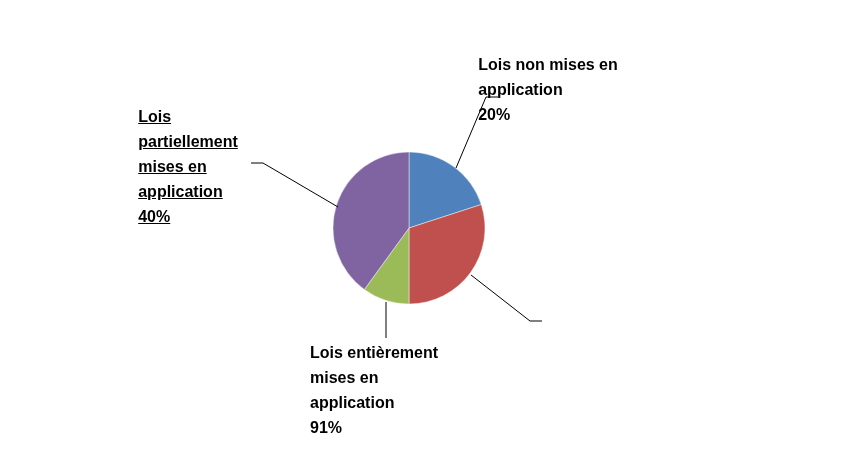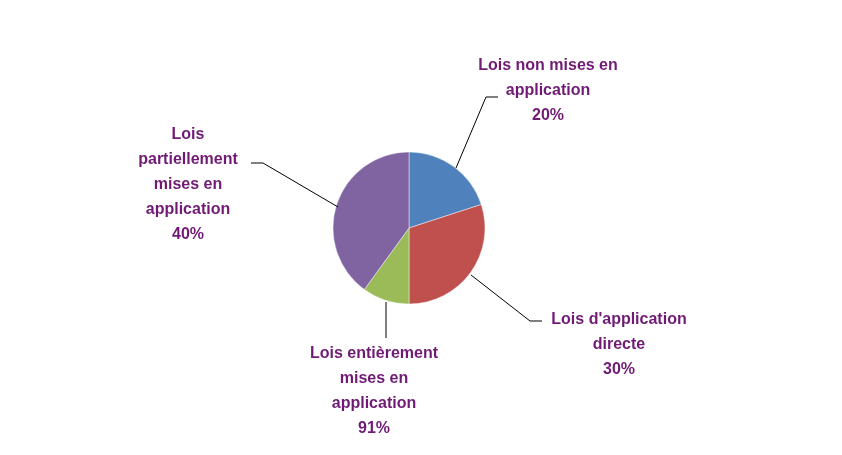--- a/index.html
+++ b/index.html
@@ -18,31 +18,30 @@
   .chart-svg {
     position: absolute;
     left: 0;
     top: 0;
     width: 842px;
     height: 455px;
   }
   .data-label {
     position: absolute;
     transform: translateX(-50%);
-    text-align: center;
     font-weight: bold;
     font-size: 16px;
     line-height: 25px;
-    color: #701a75;
+    color: #000000;
     white-space: pre-line;
   }
   .data-label-blue   { left: 548px; top: 52px;  }
   .data-label-red    { left: 619px; top: 306px; }
   .data-label-green  { left: 374px; top: 340px; }
-  .data-label-purple { left: 188px; top: 121px; }
+  .data-label-purple { left: 188px; top: 104px; text-decoration: underline; }
 </style>
 </head>
 <body>
 
 <div class="canvas">
 
   <svg class="chart-svg" viewBox="0 0 842 455">
     <g id="pie-slices">
         <path d="M 409 228 L 409.00 152.00 A 76 76 0 0 1 481.28 204.51 Z" fill="#4f81bd" stroke="rgba(255,255,255,0.45)" stroke-width="1"></path>
         <path d="M 409 228 L 481.28 204.51 A 76 76 0 0 1 409.00 304.00 Z" fill="#c0504d" stroke="rgba(255,255,255,0.45)" stroke-width="1"></path>
@@ -54,23 +53,20 @@
       <polyline points="471,275 530,321 542,321"></polyline>
       <polyline points="386,302 386,338"></polyline>
       <polyline points="251,163 263,163 338,207"></polyline>
     </g>
   </svg>
 
   <div class="data-label data-label-blue">Lois non mises en
 application
 20%</div>
 
-  <div class="data-label data-label-red">Lois d'application
-directe
-30%</div>
 
   <div class="data-label data-label-green">Lois entièrement
 mises en
 application
 91%</div>
 
   <div class="data-label data-label-purple">Lois
 partiellement
 mises en
 application

